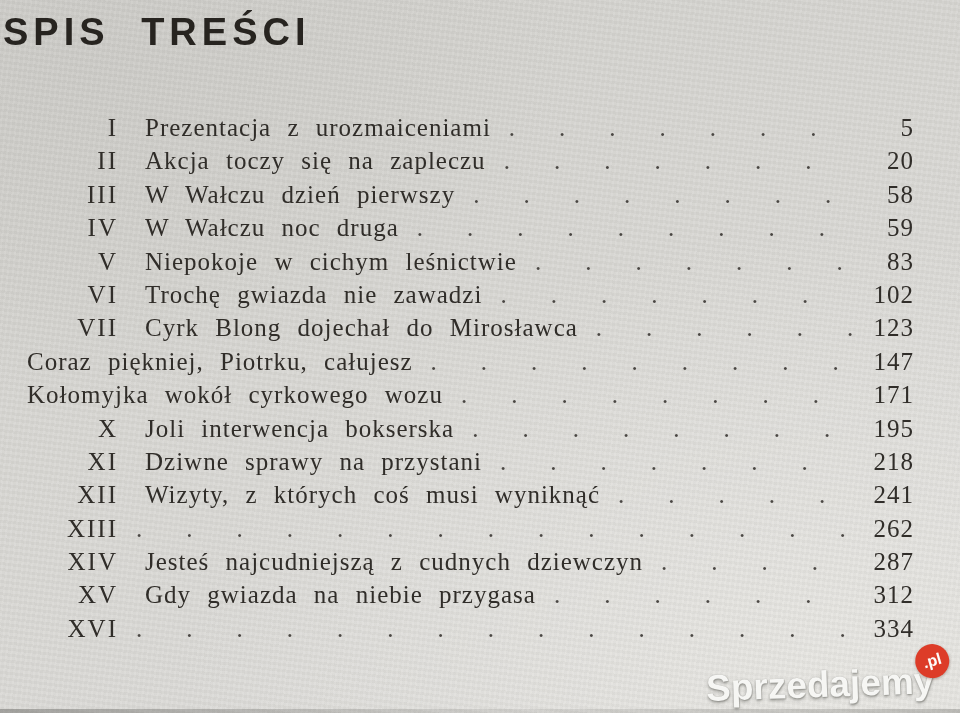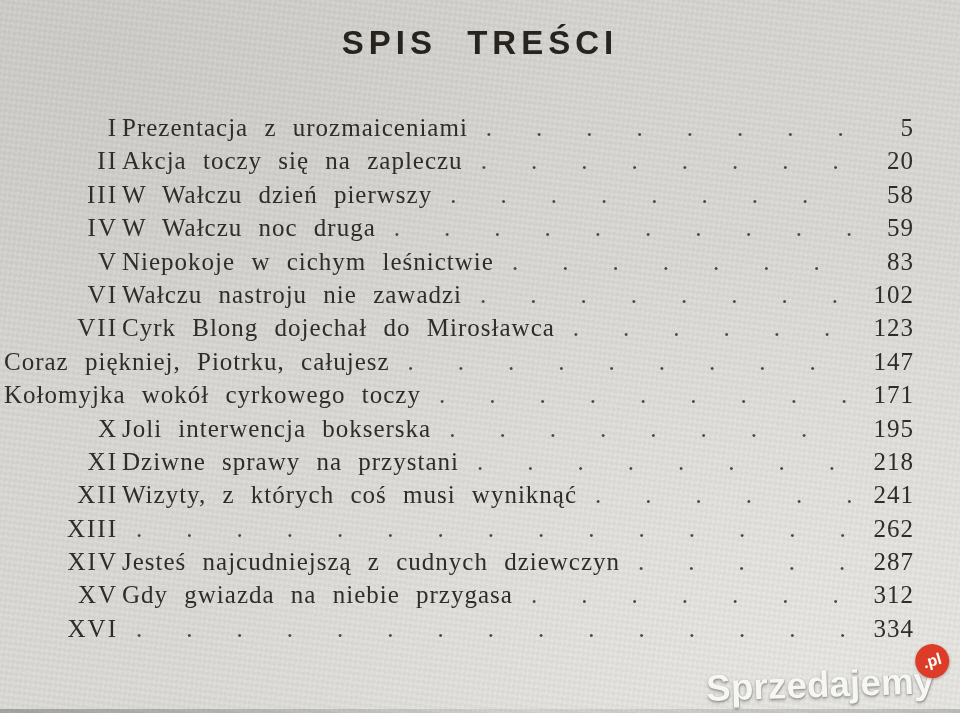--- a/index.html
+++ b/index.html
@@ -19,40 +19,39 @@
     position:absolute;inset:0;pointer-events:none;
     background:
       repeating-linear-gradient(7deg, rgba(255,255,255,.045) 0 3px, rgba(122,122,116,.045) 3px 6px),
       repeating-linear-gradient(97deg, rgba(255,255,255,.035) 0 2px, rgba(128,128,122,.035) 2px 5px);
   }
   .photo-bottom-edge{
     position:absolute;left:0;right:0;bottom:0;height:4px;pointer-events:none;
     background:linear-gradient(to right, rgba(72,72,68,.38), rgba(72,72,68,.10) 55%, rgba(72,72,68,.26));
   }
   h1.toc-title{
-    position:absolute;top:8px;left:0;right:0;margin:16px;
-    text-align:center;
+    position:absolute;top:8px;left:0;right:0;margin:3px;
     font-family:"Liberation Sans", sans-serif;
-    font-weight:bold;font-size:33px;
+    font-weight:bold;font-size:38px;
     letter-spacing:5px;word-spacing:16px;
     color:#272420;
   }
   .toc{
     position:absolute;top:111px;left:0;right:46px;
   }
   .row{
     display:flex;align-items:baseline;
     height:33.4px;line-height:33.4px;font-size:25px;
   }
   .num{
     flex:0 0 118px;text-align:right;
     letter-spacing:2px;white-space:nowrap;
   }
   .ttl{
-    margin-left:4px;white-space:nowrap;
+    margin-left:27px;white-space:nowrap;
     word-spacing:9px;letter-spacing:1px;
   }
   .leader{
     flex:1 1 auto;min-width:0;overflow:hidden;
     white-space:nowrap;margin-left:18px;
     letter-spacing:44px;
     color:rgba(48,45,41,.85);
   }
   .pg{
     flex:0 0 62px;text-align:right;letter-spacing:1px;white-space:nowrap;
@@ -115,37 +114,37 @@
     <span class="pg">59</span>
   </div>
       <div class="row">
     <span class="num">V</span>
     <span class="ttl">Niepokoje w cichym leśnictwie</span>
     <span class="leader">..................................</span>
     <span class="pg">83</span>
   </div>
       <div class="row">
     <span class="num">VI</span>
-    <span class="ttl">Wałczu nastroju nie zawadzi</span>
+    <span class="ttl">Trochę gwiazda nie zawadzi</span>
     <span class="leader">..................................</span>
     <span class="pg">102</span>
   </div>
       <div class="row">
     <span class="num">VII</span>
     <span class="ttl">Cyrk Blong dojechał do Mirosławca</span>
     <span class="leader">..................................</span>
     <span class="pg">123</span>
   </div>
       <div class="row">
     <span class="ttl">Coraz piękniej, Piotrku, całujesz</span>
     <span class="leader">..................................</span>
     <span class="pg">147</span>
   </div>
       <div class="row">
-    <span class="ttl">Kołomyjka wokół cyrkowego toczy</span>
+    <span class="ttl">Kołomyjka wokół cyrkowego wozu</span>
     <span class="leader">..................................</span>
     <span class="pg">171</span>
   </div>
       <div class="row">
     <span class="num">X</span>
     <span class="ttl">Joli interwencja bokserska</span>
     <span class="leader">..................................</span>
     <span class="pg">195</span>
   </div>
       <div class="row">

